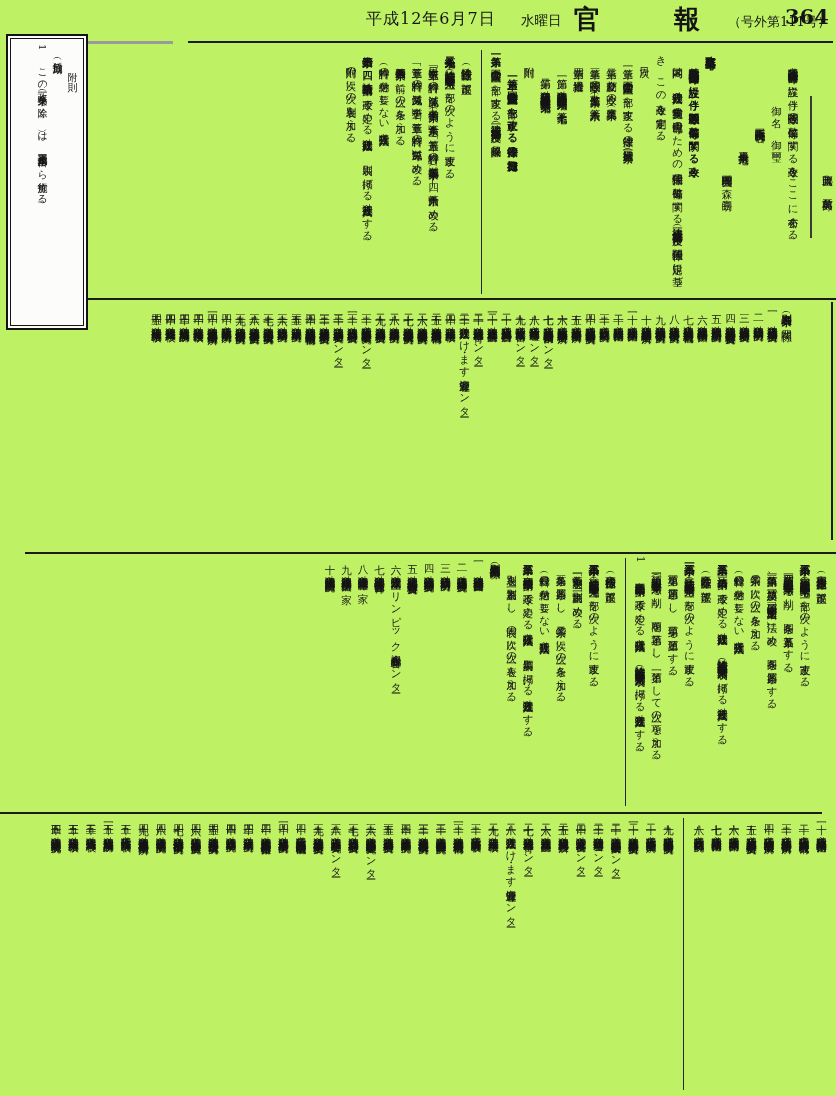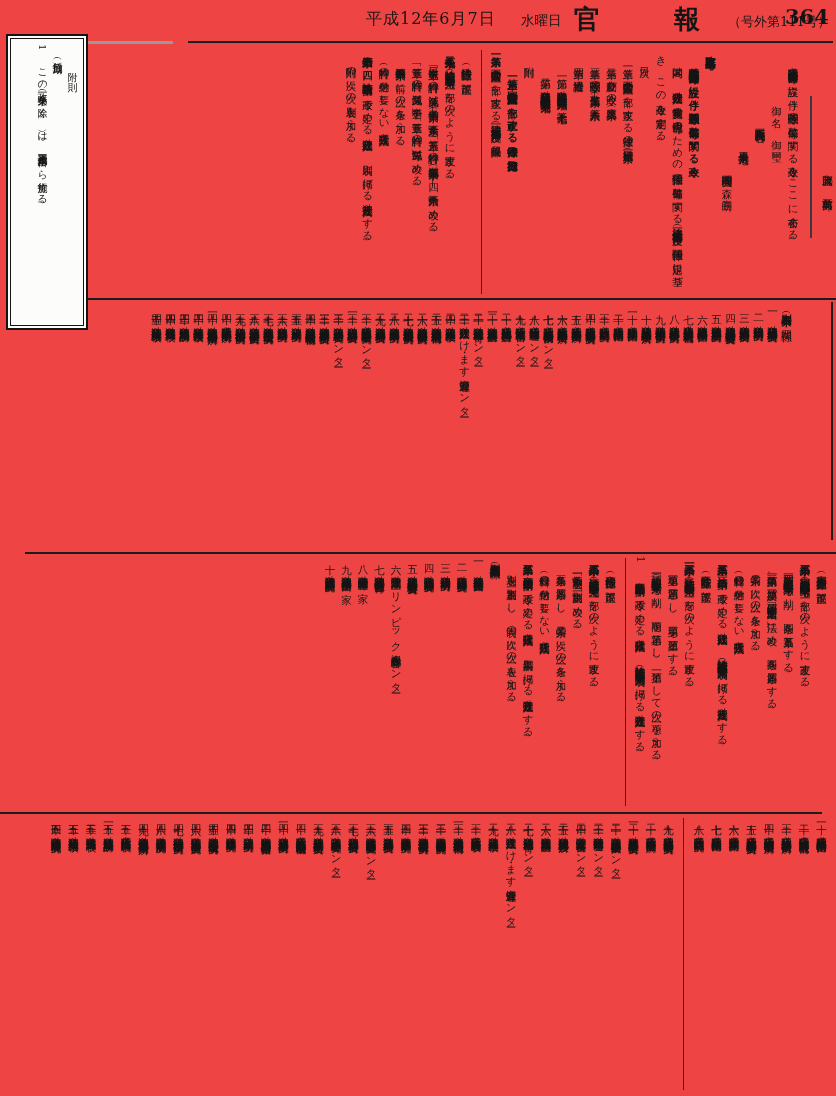--- a/index.html
+++ b/index.html
@@ -1,16 +1,16 @@
 <!DOCTYPE html>
 <html><head>
 <meta charset="utf-8">
 <style>
   html,body{margin:0;padding:0;background:#d8d8d4;}
-  .page{position:relative;width:836px;height:1096px;background:#ef4444;
+  .page{position:relative;width:836px;height:1096px;background:#bef264;
         font-family:"DejaVu Serif","Liberation Serif",serif;color:#151515;overflow:hidden;}
   
   .hdr{position:absolute;white-space:nowrap;}
   .hdr-date{left:366px;top:9px;font-size:16px;letter-spacing:1px;}
   .hdr-day{left:521px;top:12px;font-size:13.5px;}
   .hdr-kanpo{left:574px;top:2px;font-size:26px;font-weight:bold;letter-spacing:74px;}
   .hdr-issue{left:692px;top:13px;font-size:13px;margin-left:36px;}
   .hdr-page{left:785px;top:4px;font-size:21px;font-weight:bold;}
   
   .rule{position:absolute;background:#1c1c1c;}

